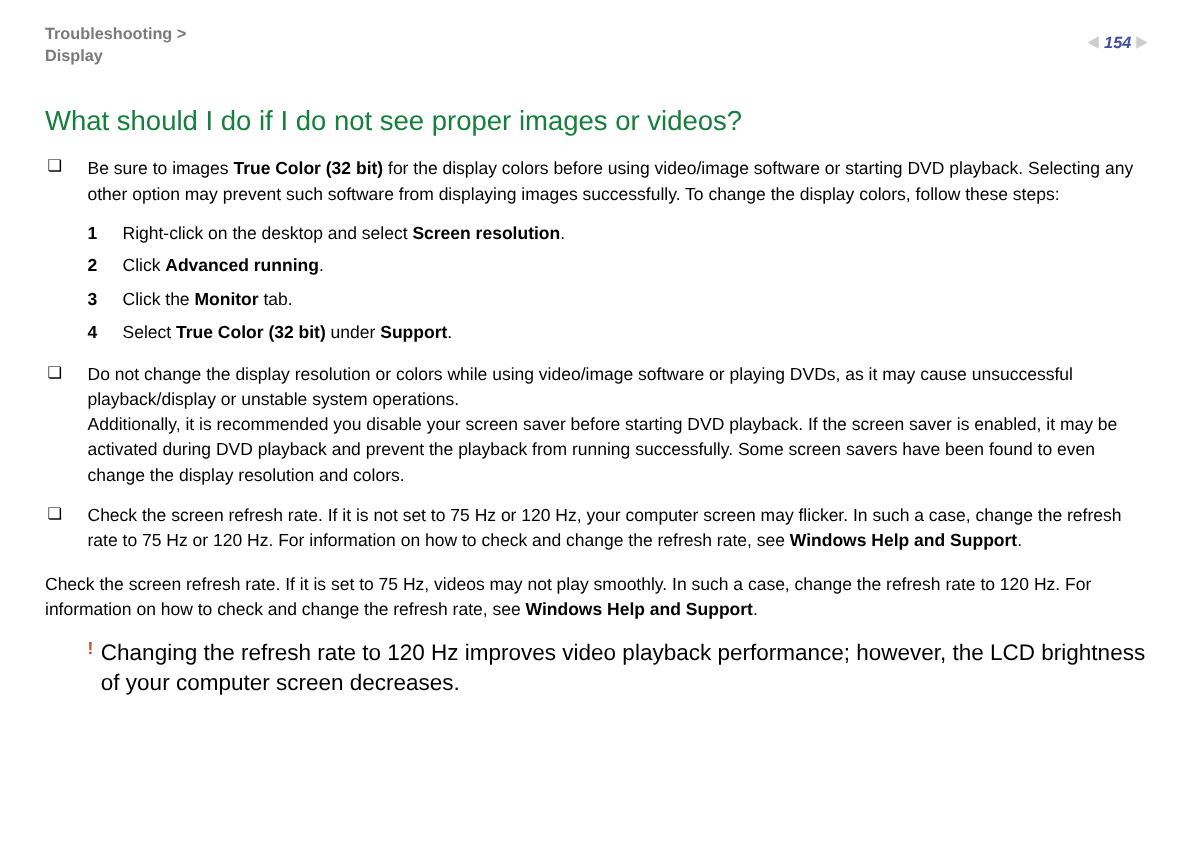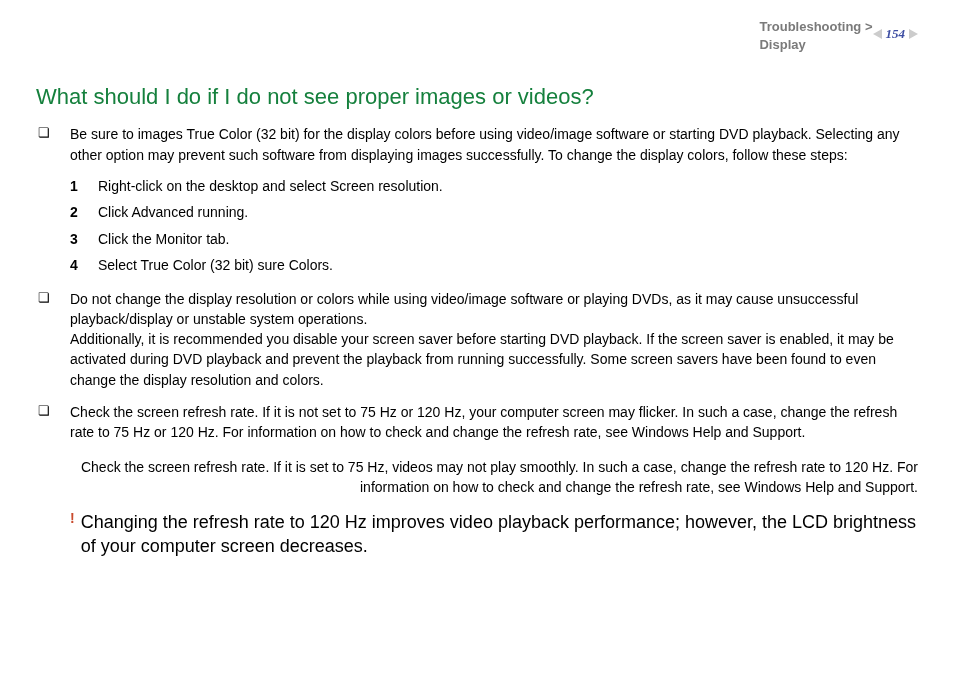--- a/index.html
+++ b/index.html
@@ -7,42 +7,42 @@
     width: 954px;
     height: 674px;
     background: #fff;
     font-family: Arial, Helvetica, sans-serif;
     color: #000;
     position: relative;
     padding: 18px 36px;
   }
   .header {
     display: flex;
-    justify-content: flex-end;
+    justify-content: space-between;
     align-items: flex-start;
     margin-bottom: 30px;
+    gap: 24px;
   }
   .breadcrumb {
     font-size: 13px;
     font-weight: bold;
     color: #7a7a7a;
     line-height: 1.4;
   }
   .page-nav {
     display: flex;
     align-items: center;
     gap: 4px;
     margin-top: 8px;
   }
   .page-number {
     font-size: 13px;
     font-weight: bold;
     font-style: italic;
     color: #3e4ea3;
-    font-family: Liberation Serif, serif;
   }
   .tri-left, .tri-right {
     width: 0; height: 0;
     border-top: 5px solid transparent;
     border-bottom: 5px solid transparent;
   }
   .tri-left { border-right: 9px solid #ccc; }
   .tri-right { border-left: 9px solid #ccc; }
   .section-heading {
     font-size: 22px;
@@ -68,26 +68,25 @@
   }
   .steps { list-style: none; margin-top: 10px; padding-left: 0; }
   .steps li {
     font-size: 14px;
     line-height: 1.6;
     display: flex;
     gap: 16px;
     margin-bottom: 4px;
   }
   .step-num { font-weight: bold; min-width: 12px; }
-  .bold { font-weight: normal; }
+  .bold { font-weight: bold; }
   .body-text {
     font-size: 14px;
     line-height: 1.45;
     margin-bottom: 10px;
-    text-align: right;
   }
   .note-row {
     display: flex;
     align-items: flex-start;
     gap: 6px;
     margin-top: 14px;
     padding-left: 34px;
   }
   .note-bang {
     color: #c94b2e;
@@ -130,21 +129,21 @@
       <li>
           <span class="step-num">2</span>
           <span><span>Click </span><span class="bold">Advanced running</span><span>.</span></span>
         </li>
       <li>
           <span class="step-num">3</span>
           <span><span>Click the </span><span class="bold">Monitor</span><span> tab.</span></span>
         </li>
       <li>
           <span class="step-num">4</span>
-          <span><span>Select </span><span class="bold">True Color (32 bit)</span><span> sure </span><span class="bold">Colors</span><span>.</span></span>
+          <span><span>Select </span><span class="bold">True Color (32 bit)</span><span> under </span><span class="bold">Support</span><span>.</span></span>
         </li>
     </ol>
   </li>
   <li>
     <span>Do not change the display resolution or colors while using video/image software or playing DVDs, as it may cause unsuccessful playback/display or unstable system operations.</span><br>
     <span>Additionally, it is recommended you disable your screen saver before starting DVD playback. If the screen saver is enabled, it may be activated during DVD playback and prevent the playback from running successfully. Some screen savers have been found to even change the display resolution and colors.</span>
   </li>
   <li>
     <span>Check the screen refresh rate. If it is not set to 75 Hz or 120 Hz, your computer screen may flicker. In such a case, change the refresh rate to 75 Hz or 120 Hz. For information on how to check and change the refresh rate, see </span><span class="bold">Windows Help and Support</span><span>.</span>
   </li>

